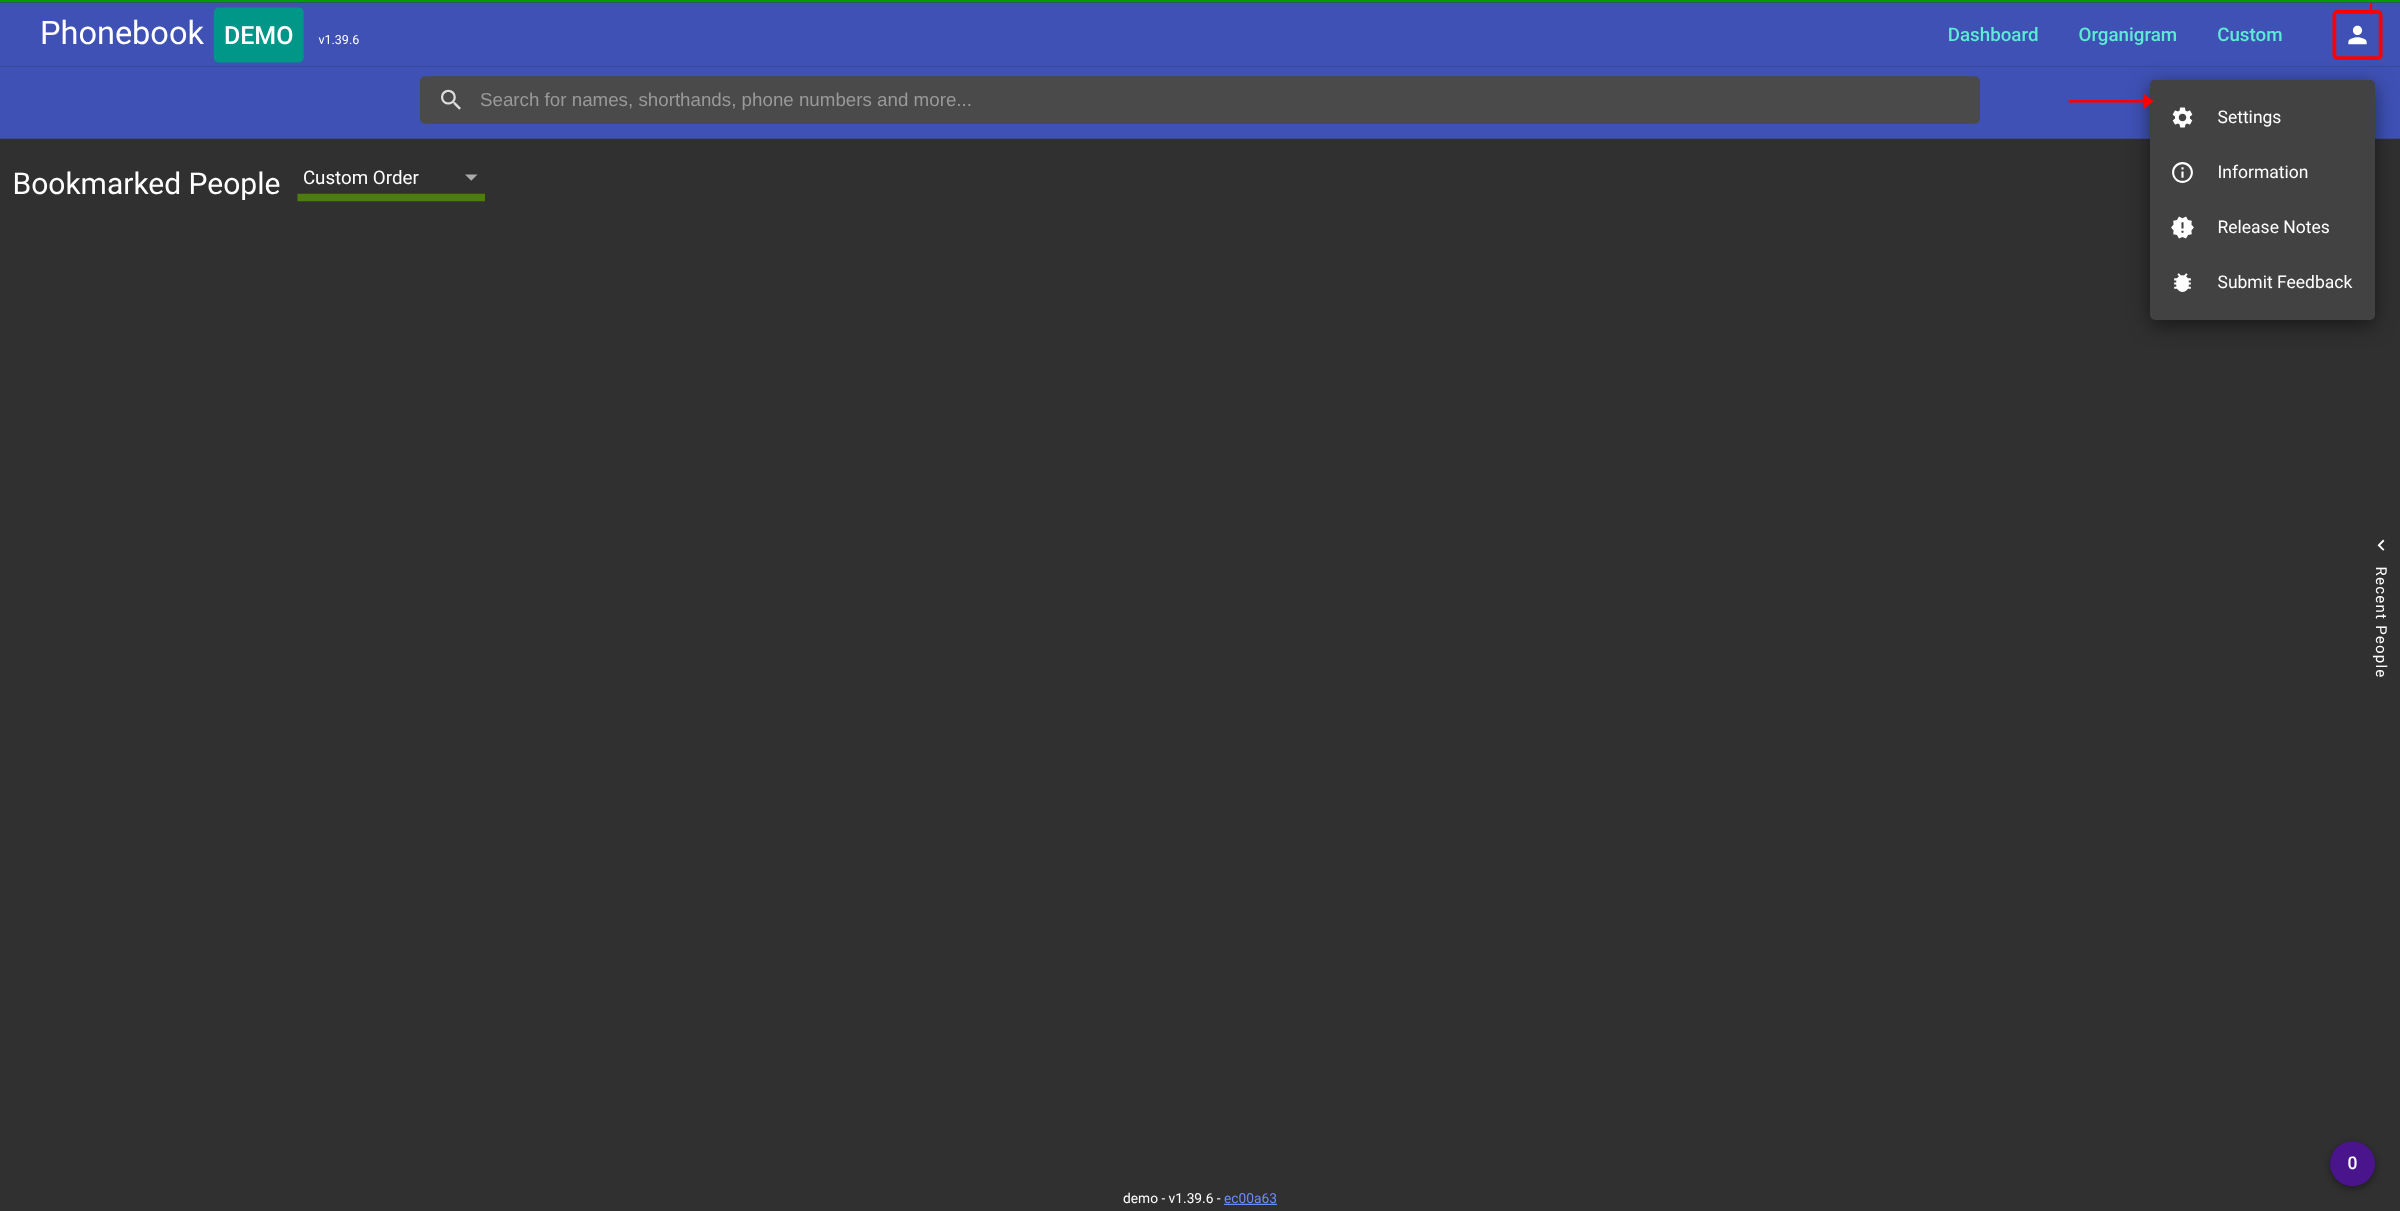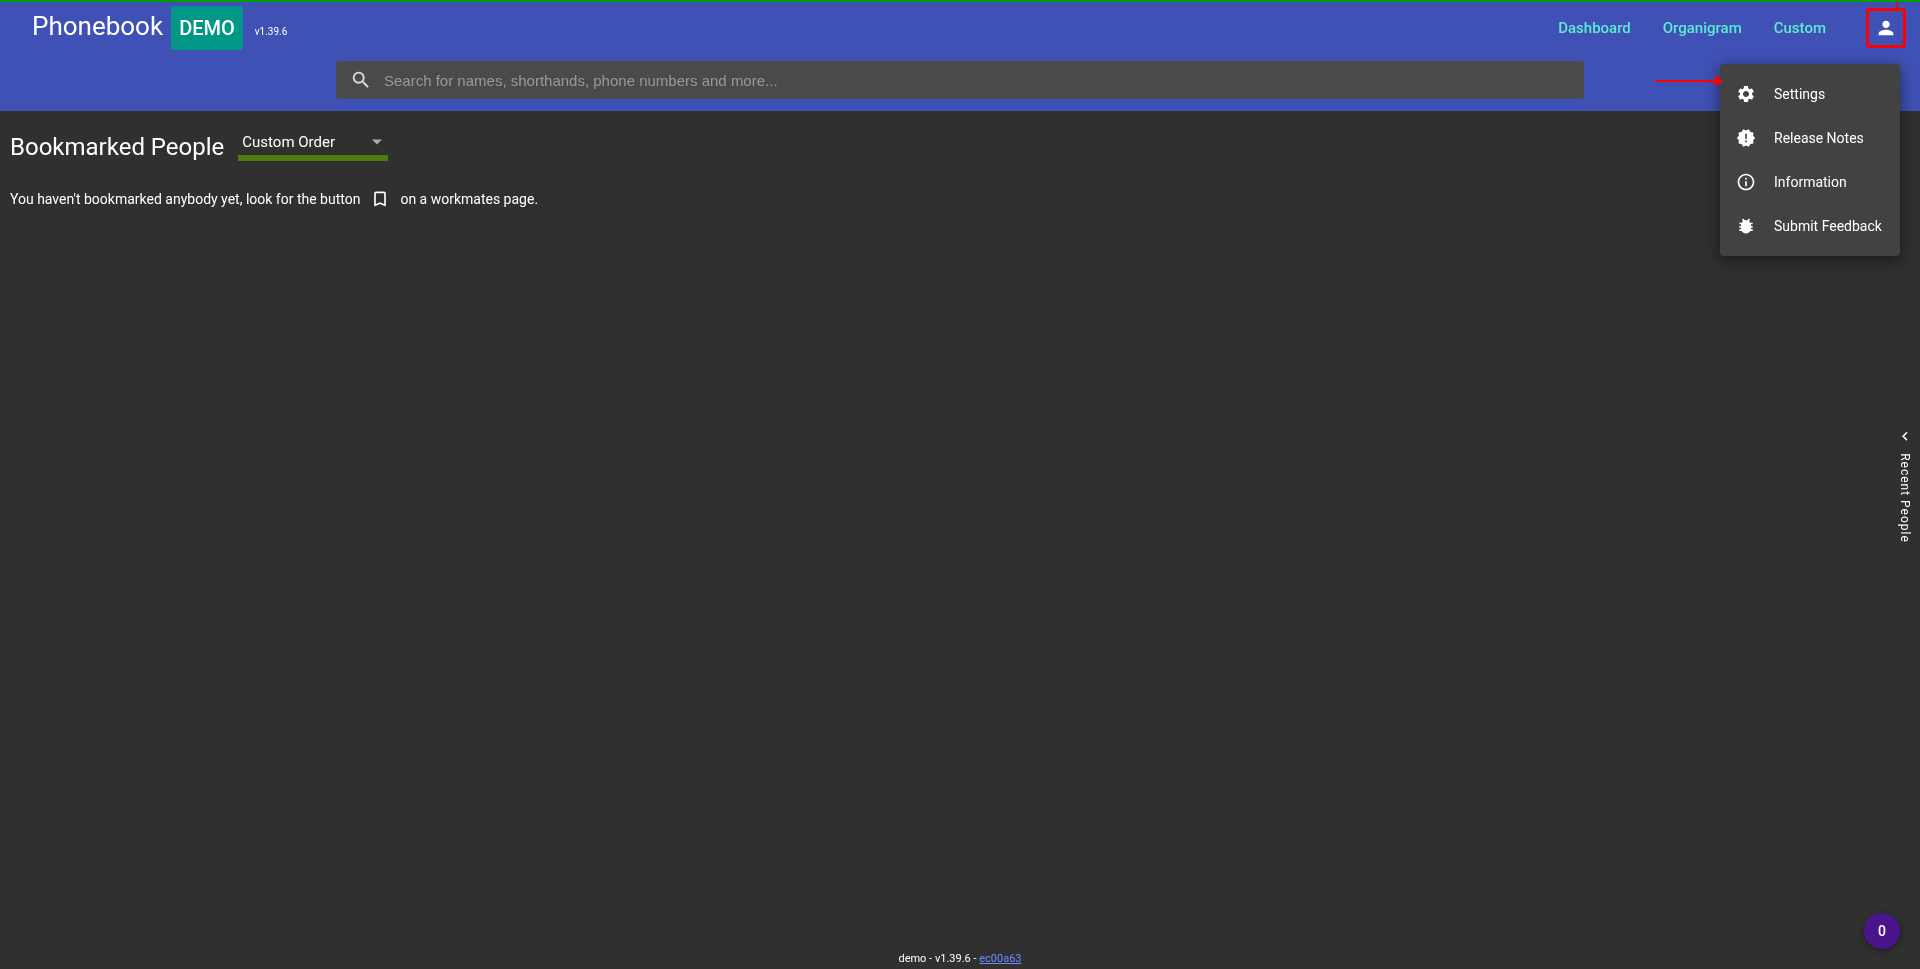--- a/index.html
+++ b/index.html
@@ -278,47 +278,40 @@
   </div>
 </div>
 
 <div class="content">
   <div class="section-head">
     <span class="section-title">Bookmarked People</span>
     <div class="sort-select">
       <span>Custom Order</span>
     </div>
   </div>
-  <div class="empty-msg">
-    <span>You haven't bookmarked anybody yet, look for the button</span>
-    <svg width="20" height="20" viewBox="0 0 24 24">
-        <path d="M17 3H7c-1.1 0-2 .9-2 2v16l7-3 7 3V5c0-1.1-.9-2-2-2zm0 15l-5-2.18L7 18V5h10v13z"></path>
-      </svg>
-    <span>on a workmates page.</span>
-  </div>
 </div>
 
 <div class="dropdown-menu">
   <div class="menu-item">
     <svg width="20" height="20" viewBox="0 0 24 24">
         <path d="M19.14 12.94c.04-.3.06-.61.06-.94 0-.32-.02-.64-.07-.94l2.03-1.58c.18-.14.23-.41.12-.61l-1.92-3.32c-.12-.22-.37-.29-.59-.22l-2.39.96c-.5-.38-1.03-.7-1.62-.94l-.36-2.54c-.04-.24-.24-.41-.48-.41h-3.84c-.24 0-.43.17-.47.41l-.36 2.54c-.59.24-1.13.57-1.62.94l-2.39-.96c-.22-.08-.47 0-.59.22L2.74 8.87c-.12.21-.08.47.12.61l2.03 1.58c-.05.3-.07.63-.07.94 0 .31.02.64.06.94l-2.03 1.58c-.18.14-.23.41-.12.61l1.92 3.32c.12.22.37.29.59.22l2.39-.96c.5.38 1.03.7 1.62.94l.36 2.54c.05.24.24.41.48.41h3.84c.24 0 .44-.17.47-.41l.36-2.54c.59-.24 1.13-.56 1.62-.94l2.39.96c.22.08.47 0 .59-.22l1.92-3.32c.12-.22.07-.47-.12-.61l-2.01-1.58zM12 15.6c-1.98 0-3.6-1.62-3.6-3.6s1.62-3.6 3.6-3.6 3.6 1.62 3.6 3.6-1.62 3.6-3.6 3.6z"></path>
       </svg>
     <span>Settings</span>
   </div>
   <div class="menu-item">
     <svg width="20" height="20" viewBox="0 0 24 24">
-        <path d="M23 12l-2.44-2.78.34-3.68-3.61-.82-1.89-3.18L12 3 8.6 1.54 6.71 4.72l-3.61.81.34 3.68L1 12l2.44 2.78-.34 3.69 3.61.82 1.89 3.18L12 21l3.4 1.46 1.89-3.18 3.61-.82-.34-3.68L23 12zm-10 5h-2v-2h2v2zm0-4h-2V7h2v6z"></path>
-      </svg>
-    <span>Release Notes</span>
+        <path d="M11 7h2v2h-2zm0 4h2v6h-2zm1-9C6.48 2 2 6.48 2 12s4.48 10 10 10 10-4.48 10-10S17.52 2 12 2zm0 18c-4.41 0-8-3.59-8-8s3.59-8 8-8 8 3.59 8 8-3.59 8-8 8z"></path>
+      </svg>
+    <span>Information</span>
   </div>
   <div class="menu-item">
     <svg width="20" height="20" viewBox="0 0 24 24">
-        <path d="M11 7h2v2h-2zm0 4h2v6h-2zm1-9C6.48 2 2 6.48 2 12s4.48 10 10 10 10-4.48 10-10S17.52 2 12 2zm0 18c-4.41 0-8-3.59-8-8s3.59-8 8-8 8 3.59 8 8-3.59 8-8 8z"></path>
-      </svg>
-    <span>Information</span>
+        <path d="M23 12l-2.44-2.78.34-3.68-3.61-.82-1.89-3.18L12 3 8.6 1.54 6.71 4.72l-3.61.81.34 3.68L1 12l2.44 2.78-.34 3.69 3.61.82 1.89 3.18L12 21l3.4 1.46 1.89-3.18 3.61-.82-.34-3.68L23 12zm-10 5h-2v-2h2v2zm0-4h-2V7h2v6z"></path>
+      </svg>
+    <span>Release Notes</span>
   </div>
   <div class="menu-item">
     <svg width="20" height="20" viewBox="0 0 24 24">
         <path d="M20 8h-2.81c-.45-.78-1.07-1.45-1.82-1.96L17 4.41 15.59 3l-2.17 2.17C12.96 5.06 12.49 5 12 5s-.96.06-1.41.17L8.41 3 7 4.41l1.62 1.63C7.88 6.55 7.26 7.22 6.81 8H4v2h2.09c-.05.33-.09.66-.09 1v1H4v2h2v1c0 .34.04.67.09 1H4v2h2.81c1.04 1.79 2.97 3 5.19 3s4.15-1.21 5.19-3H20v-2h-2.09c.05-.33.09-.66.09-1v-1h2v-2h-2v-1c0-.34-.04-.67-.09-1H20V8z"></path>
       </svg>
     <span>Submit Feedback</span>
   </div>
 </div>
 
 <div class="red-arrow"></div>

